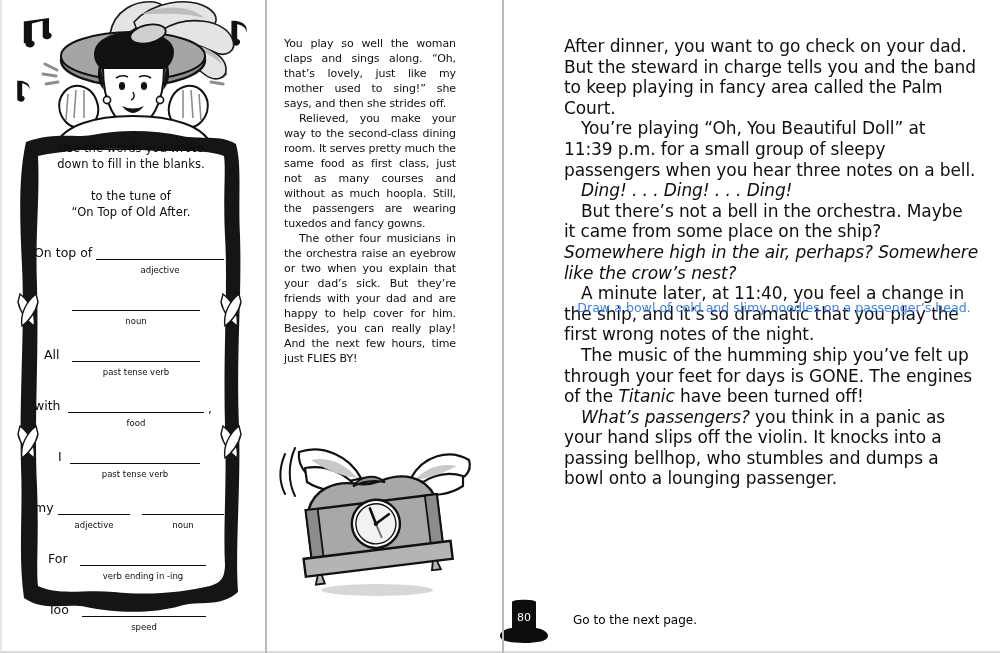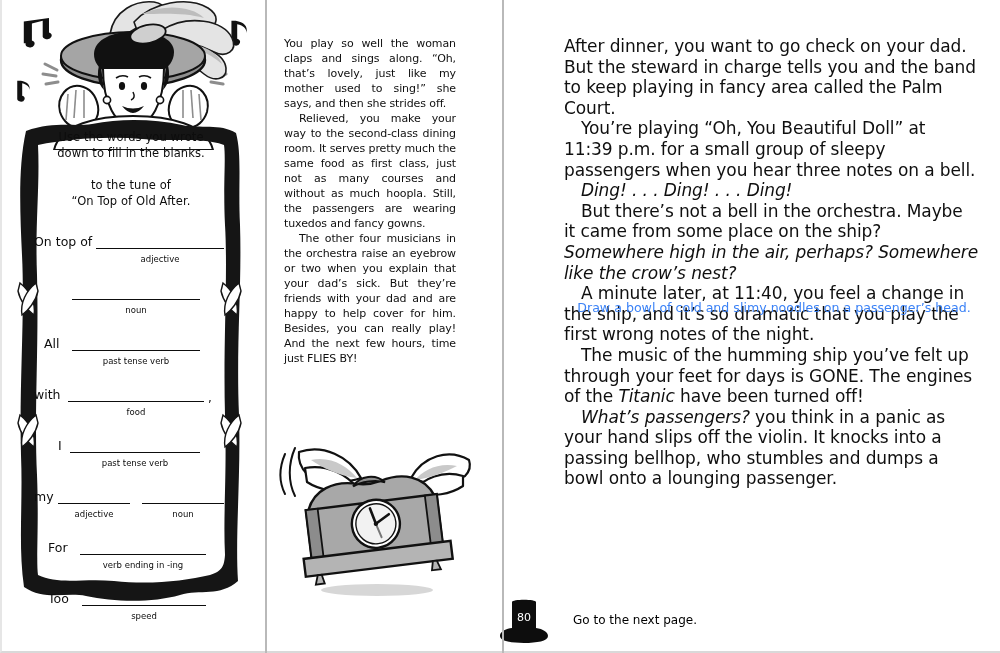--- a/index.html
+++ b/index.html
@@ -46,21 +46,21 @@
   .woman-art {
     position: absolute;
     left: 0; top: 0;
     width: 263px; height: 150px;
   }
 
   
   .worksheet {
     position: absolute;
     left: 12px;
-    top: 115px;
+    top: 126px;
     width: 232px;
     height: 495px;
   }
   .worksheet-frame {
     position: absolute;
     inset: 0;
     width: 100%; height: 100%;
   }
   .worksheet-inner {
     position: absolute;

